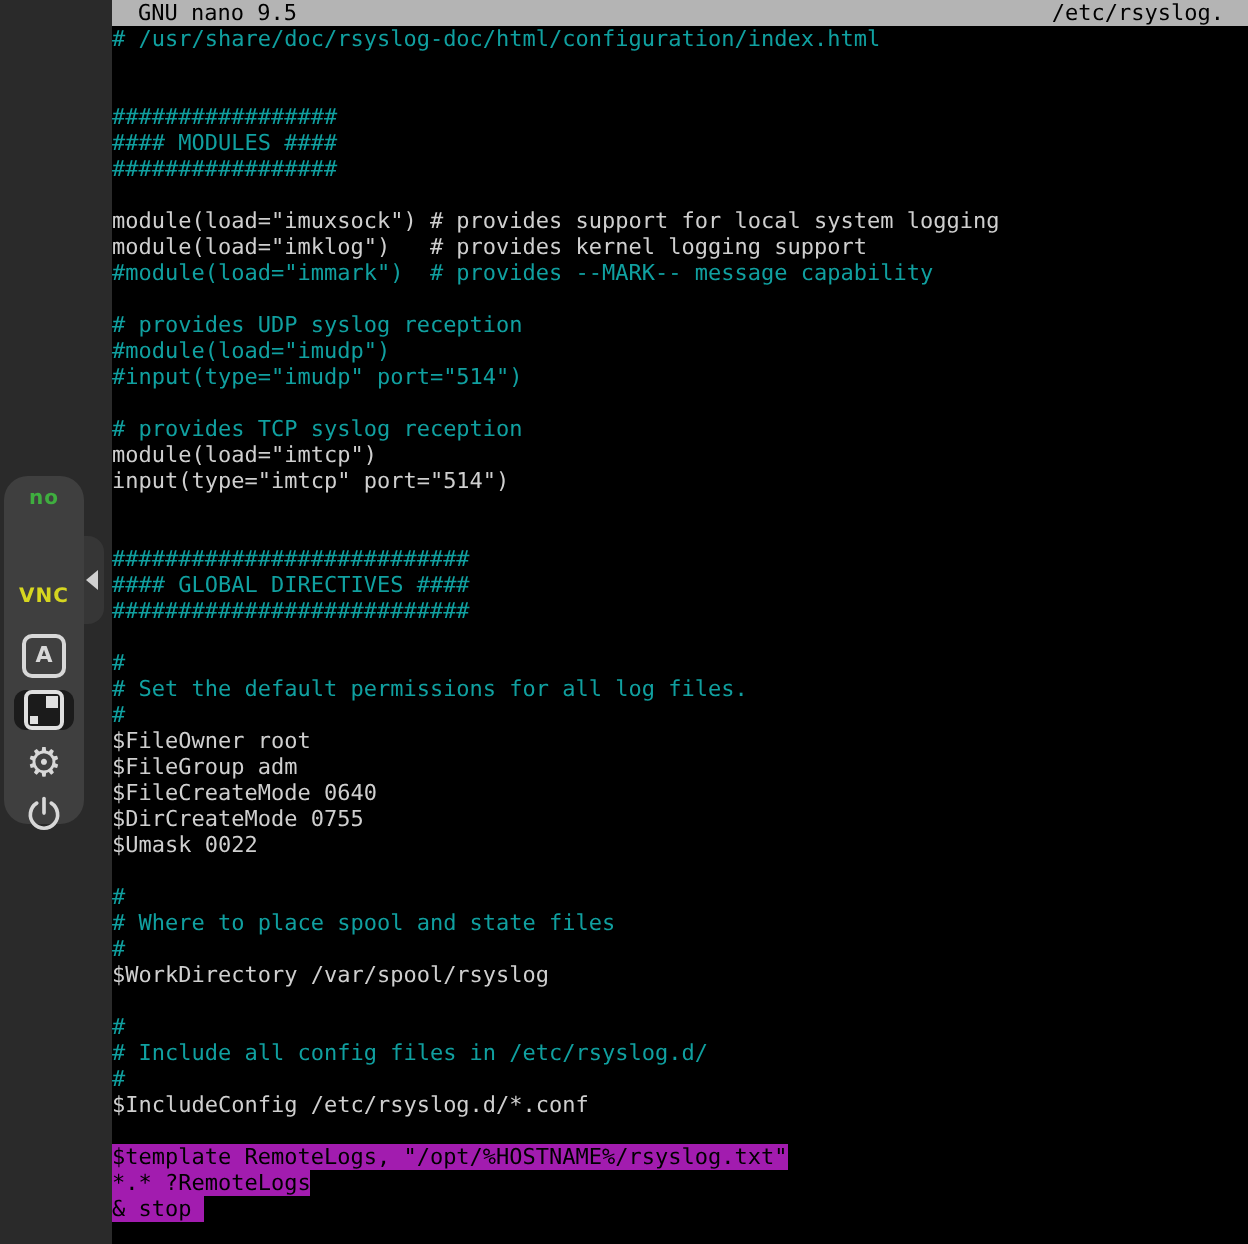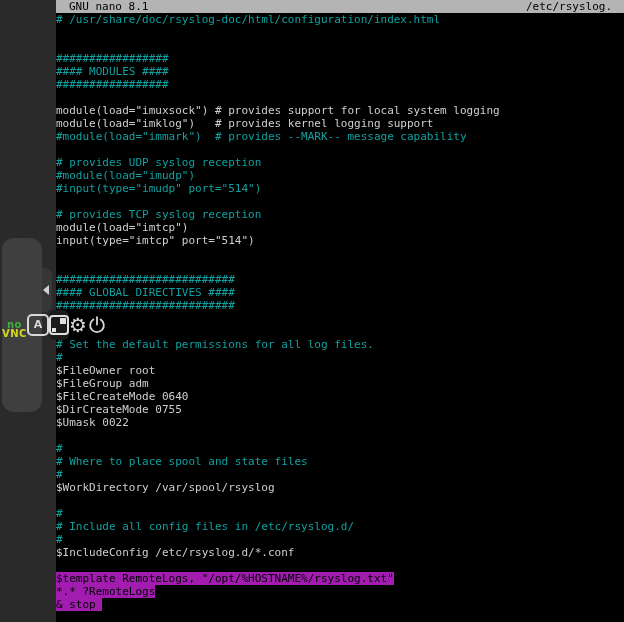--- a/index.html
+++ b/index.html
@@ -18,28 +18,28 @@
     background:#363636;border-radius:0 8px 8px 0;z-index:2;
   }
   .vnc-handle .arrow-left{
     position:absolute;right:3px;top:17px;width:0;height:0;
     border-top:5px solid transparent;border-bottom:5px solid transparent;
     border-right:6px solid #d0d0d0;
   }
   .vnc-panel{
     position:absolute;left:2px;top:238px;width:40px;height:174px;
     background:#3f3f3f;border-radius:12px;z-index:3;
-    display:flex;flex-direction:row;align-items:center;
+    display:flex;flex-direction:column;align-items:center;
   }
   .vnc-logo{
     margin-top:7px;text-align:center;font-family:"DejaVu Sans","Liberation Sans",sans-serif;
     font-weight:bold;font-size:10px;line-height:9px;letter-spacing:.5px;
   }
   .vnc-logo .l1{color:#3fae3f;display:block;}
-  .vnc-logo .l2{color:#d6d620;display:block;}
+  .vnc-logo .l2{color:#d6d620;display:block;margin-top:40px;}
   .vnc-divider{width:28px;height:1px;background:#5a5a5a;margin:6px 0 5px 0;}
   .vnc-btn{
     width:28px;height:28px;margin:3px 0;border:none;background:transparent;
     display:flex;align-items:center;justify-content:center;cursor:pointer;padding:0;
   }
   .vnc-btn.active{background:#1b1b1b;border-radius:6px;width:30px;height:30px;}
   .icon-boxed-a{
     width:18px;height:18px;border:2px solid #d8d8d8;border-radius:5px;
     color:#d8d8d8;font-family:"DejaVu Sans","Liberation Sans",sans-serif;
     font-weight:bold;font-size:11px;line-height:18px;text-align:center;
@@ -105,17 +105,17 @@
   <button class="vnc-btn">
     <svg width="20" height="20" viewBox="0 0 22 22">
       <path d="M7 5 A 7.5 7.5 0 1 0 15 5" fill="none" stroke="#d8d8d8" stroke-width="2" stroke-linecap="round"></path>
       <line x1="11" y1="2.5" x2="11" y2="10.5" stroke="#d8d8d8" stroke-width="2" stroke-linecap="round"></line>
     </svg>
   </button>
 </div>
 
 <div class="terminal">
   <div class="nano-titlebar">
-    <span class="app">GNU nano 8.1</span>
+    <span class="app">GNU nano 9.5</span>
     <span class="file">/etc/rsyslog.</span>
   </div>
   <div class="term-body" id="terminal-body"><div class="tline"><span class="st-comment"># /usr/share/doc/rsyslog-doc/html/configuration/index.html</span></div><div class="tline"><span class="st-blank"></span></div><div class="tline"><span class="st-blank"></span></div><div class="tline"><span class="st-comment">#################</span></div><div class="tline"><span class="st-comment">#### MODULES ####</span></div><div class="tline"><span class="st-comment">#################</span></div><div class="tline"><span class="st-blank"></span></div><div class="tline"><span class="st-code">module(load="imuxsock") # provides support for local system logging</span></div><div class="tline"><span class="st-code">module(load="imklog")   # provides kernel logging support</span></div><div class="tline"><span class="st-comment">#module(load="immark")  # provides --MARK-- message capability</span></div><div class="tline"><span class="st-blank"></span></div><div class="tline"><span class="st-comment"># provides UDP syslog reception</span></div><div class="tline"><span class="st-comment">#module(load="imudp")</span></div><div class="tline"><span class="st-comment">#input(type="imudp" port="514")</span></div><div class="tline"><span class="st-blank"></span></div><div class="tline"><span class="st-comment"># provides TCP syslog reception</span></div><div class="tline"><span class="st-code">module(load="imtcp")</span></div><div class="tline"><span class="st-code">input(type="imtcp" port="514")</span></div><div class="tline"><span class="st-blank"></span></div><div class="tline"><span class="st-blank"></span></div><div class="tline"><span class="st-comment">###########################</span></div><div class="tline"><span class="st-comment">#### GLOBAL DIRECTIVES ####</span></div><div class="tline"><span class="st-comment">###########################</span></div><div class="tline"><span class="st-blank"></span></div><div class="tline"><span class="st-comment">#</span></div><div class="tline"><span class="st-comment"># Set the default permissions for all log files.</span></div><div class="tline"><span class="st-comment">#</span></div><div class="tline"><span class="st-code">$FileOwner root</span></div><div class="tline"><span class="st-code">$FileGroup adm</span></div><div class="tline"><span class="st-code">$FileCreateMode 0640</span></div><div class="tline"><span class="st-code">$DirCreateMode 0755</span></div><div class="tline"><span class="st-code">$Umask 0022</span></div><div class="tline"><span class="st-blank"></span></div><div class="tline"><span class="st-comment">#</span></div><div class="tline"><span class="st-comment"># Where to place spool and state files</span></div><div class="tline"><span class="st-comment">#</span></div><div class="tline"><span class="st-code">$WorkDirectory /var/spool/rsyslog</span></div><div class="tline"><span class="st-blank"></span></div><div class="tline"><span class="st-comment">#</span></div><div class="tline"><span class="st-comment"># Include all config files in /etc/rsyslog.d/</span></div><div class="tline"><span class="st-comment">#</span></div><div class="tline"><span class="st-code">$IncludeConfig /etc/rsyslog.d/*.conf</span></div><div class="tline"><span class="st-blank"></span></div><div class="tline"><span class="st-selected">$template RemoteLogs, "/opt/%HOSTNAME%/rsyslog.txt"</span></div><div class="tline"><span class="st-selected">*.* ?RemoteLogs</span></div><div class="tline"><span class="st-selected">&amp; stop </span></div><div class="tline"><span class="st-blank"></span></div></div>
 </div>
 
 </body></html>

